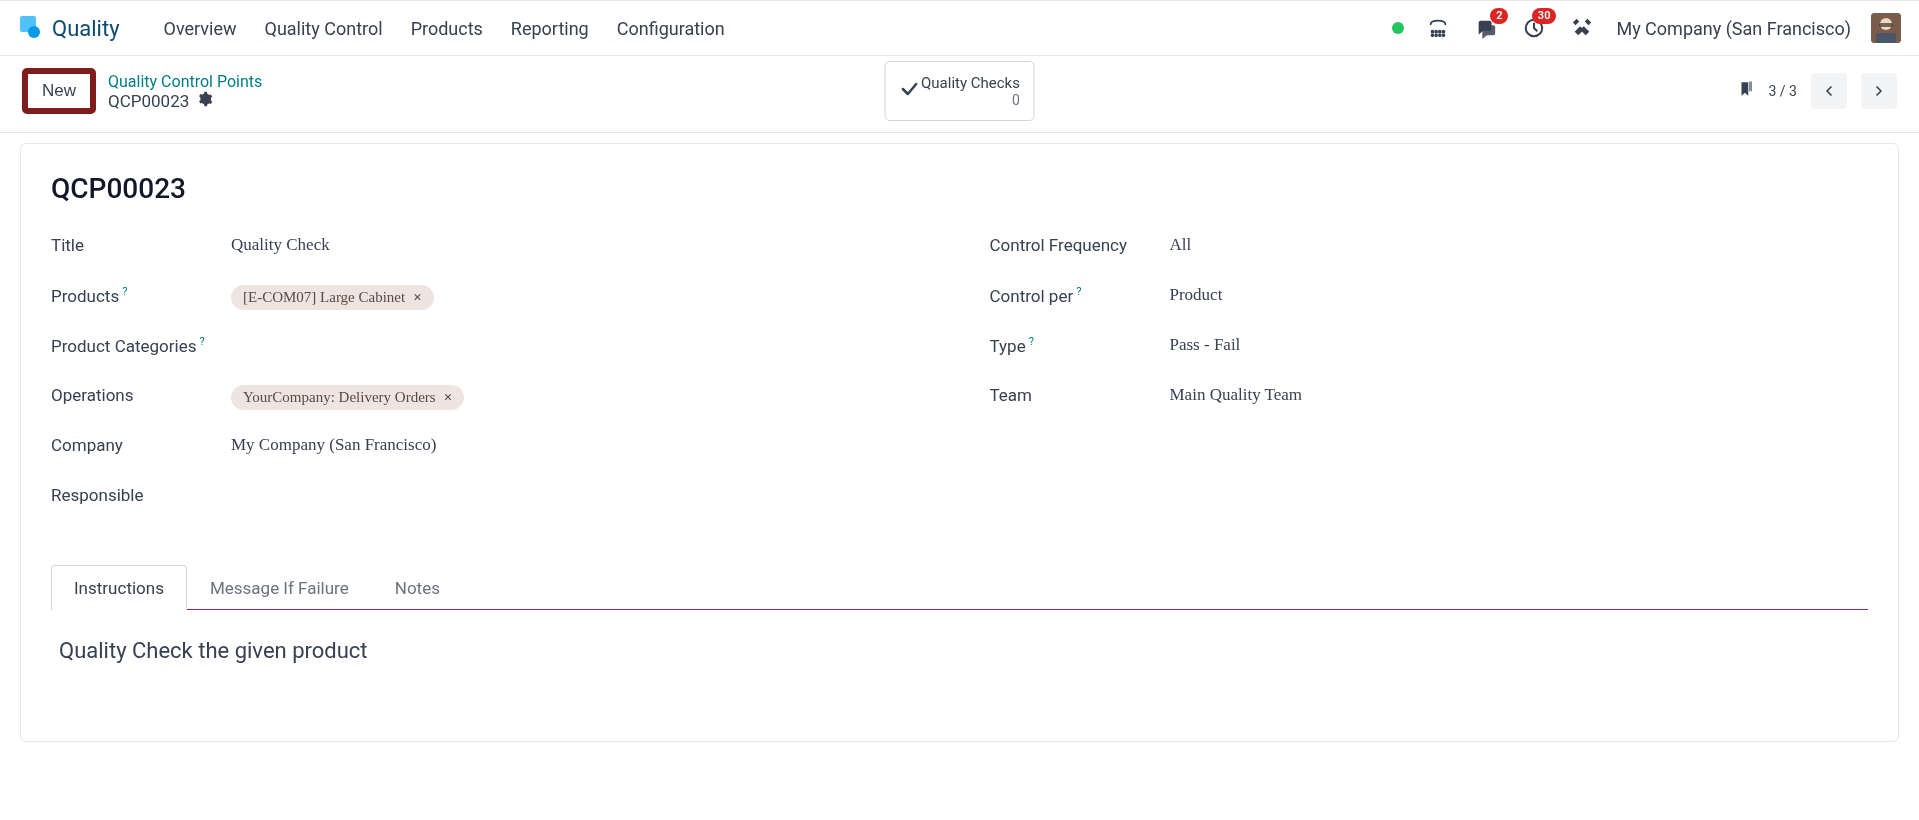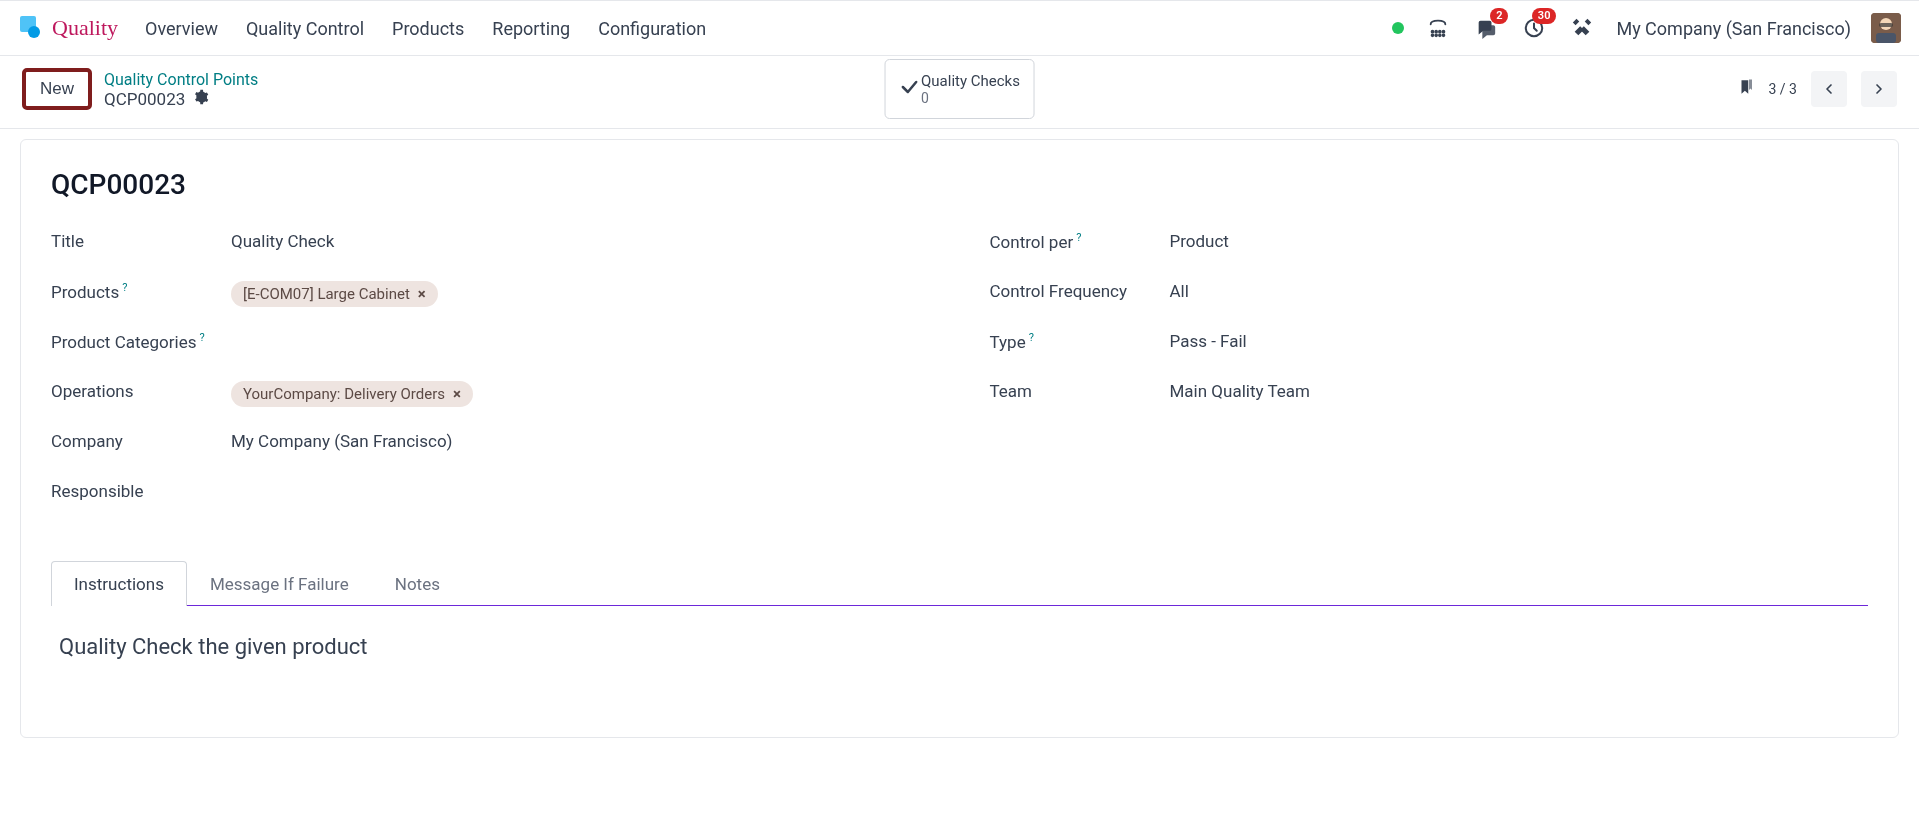--- a/index.html
+++ b/index.html
@@ -39,24 +39,23 @@
     position: absolute;
     width: 12px;
     height: 12px;
     background: #039be5;
     border-radius: 50%;
     left: 10px;
     top: 10px;
   }
   .app-name {
     font-size: 22px;
-    color: #be185d;
-    margin-right: 27px;
-    cursor: pointer;
-    font-family: Liberation Serif, serif;
+    color: #0c4a6e;
+    margin-right: 44px;
+    cursor: pointer;
   }
   .nav-item {
     font-size: 18px;
     color: #374151;
     margin-right: 28px;
     cursor: pointer;
   }
   .nav-spacer { flex: 1; }
   .nav-right { display: flex; align-items: center; gap: 20px; }
   .status-dot {
@@ -106,21 +105,21 @@
 
   
   .control-panel {
     display: flex;
     align-items: center;
     padding: 12px 22px 18px 22px;
     border-bottom: 1px solid #e5e7eb;
     position: relative;
   }
   .new-btn {
-    border: 4px solid #7f1d1d;
+    border: 6px solid #7f1d1d;
     border-radius: 5px;
     padding: 7px 14px;
     font-size: 17px;
     color: #374151;
     background: #fff;
     cursor: pointer;
     margin-right: 12px;
   }
   .breadcrumb {
     display: flex;
@@ -146,20 +145,21 @@
     left: 50%;
     transform: translateX(-50%);
     border: 1px solid #d1d5db;
     border-radius: 5px;
     padding: 12px 14px;
     display: flex;
     align-items: center;
     gap: 2px;
     cursor: pointer;
     background: #fff;
+    text-align: right;
   }
   .stat-button svg { width: 20px; height: 20px; }
   .stat-text { display: flex; flex-direction: column; line-height: 1.2; }
   .stat-label { font-size: 15px; color: #374151; }
   .stat-value { font-size: 14px; color: #6b7280; }
 
   .pager-group {
     margin-left: auto;
     display: flex;
     align-items: center;
@@ -215,20 +215,21 @@
   .help-sup {
     color: #017e84;
     font-size: 11px;
     vertical-align: super;
     margin-left: 3px;
   }
   .form-value {
     flex: 1;
     font-size: 17px;
     color: #374151;
+    font-family: Liberation Serif, serif;
   }
   .tag {
     display: inline-flex;
     align-items: center;
     background: #eee4e0;
     color: #5c4a45;
     border-radius: 14px;
     padding: 4px 12px;
     font-size: 15px;
     gap: 8px;
@@ -415,28 +416,28 @@
         <div class="form-value">My Company (San Francisco)</div>
       </div>
       <div class="form-row">
         <div class="form-label">Responsible</div>
         <div class="form-value"></div>
       </div>
     </div>
 
     <div class="form-col">
       <div class="form-row">
+        <div class="form-label">Control Frequency</div>
+        <div class="form-value">All</div>
+      </div>
+      <div class="form-row">
         <div class="form-label">
           <span>Control per</span><span class="help-sup">?</span>
         </div>
         <div class="form-value">Product</div>
-      </div>
-      <div class="form-row">
-        <div class="form-label">Control Frequency</div>
-        <div class="form-value">All</div>
       </div>
       <div class="form-row">
         <div class="form-label">
           <span>Type</span><span class="help-sup">?</span>
         </div>
         <div class="form-value">Pass - Fail</div>
       </div>
       <div class="form-row">
         <div class="form-label">Team</div>
         <div class="form-value">Main Quality Team</div>

